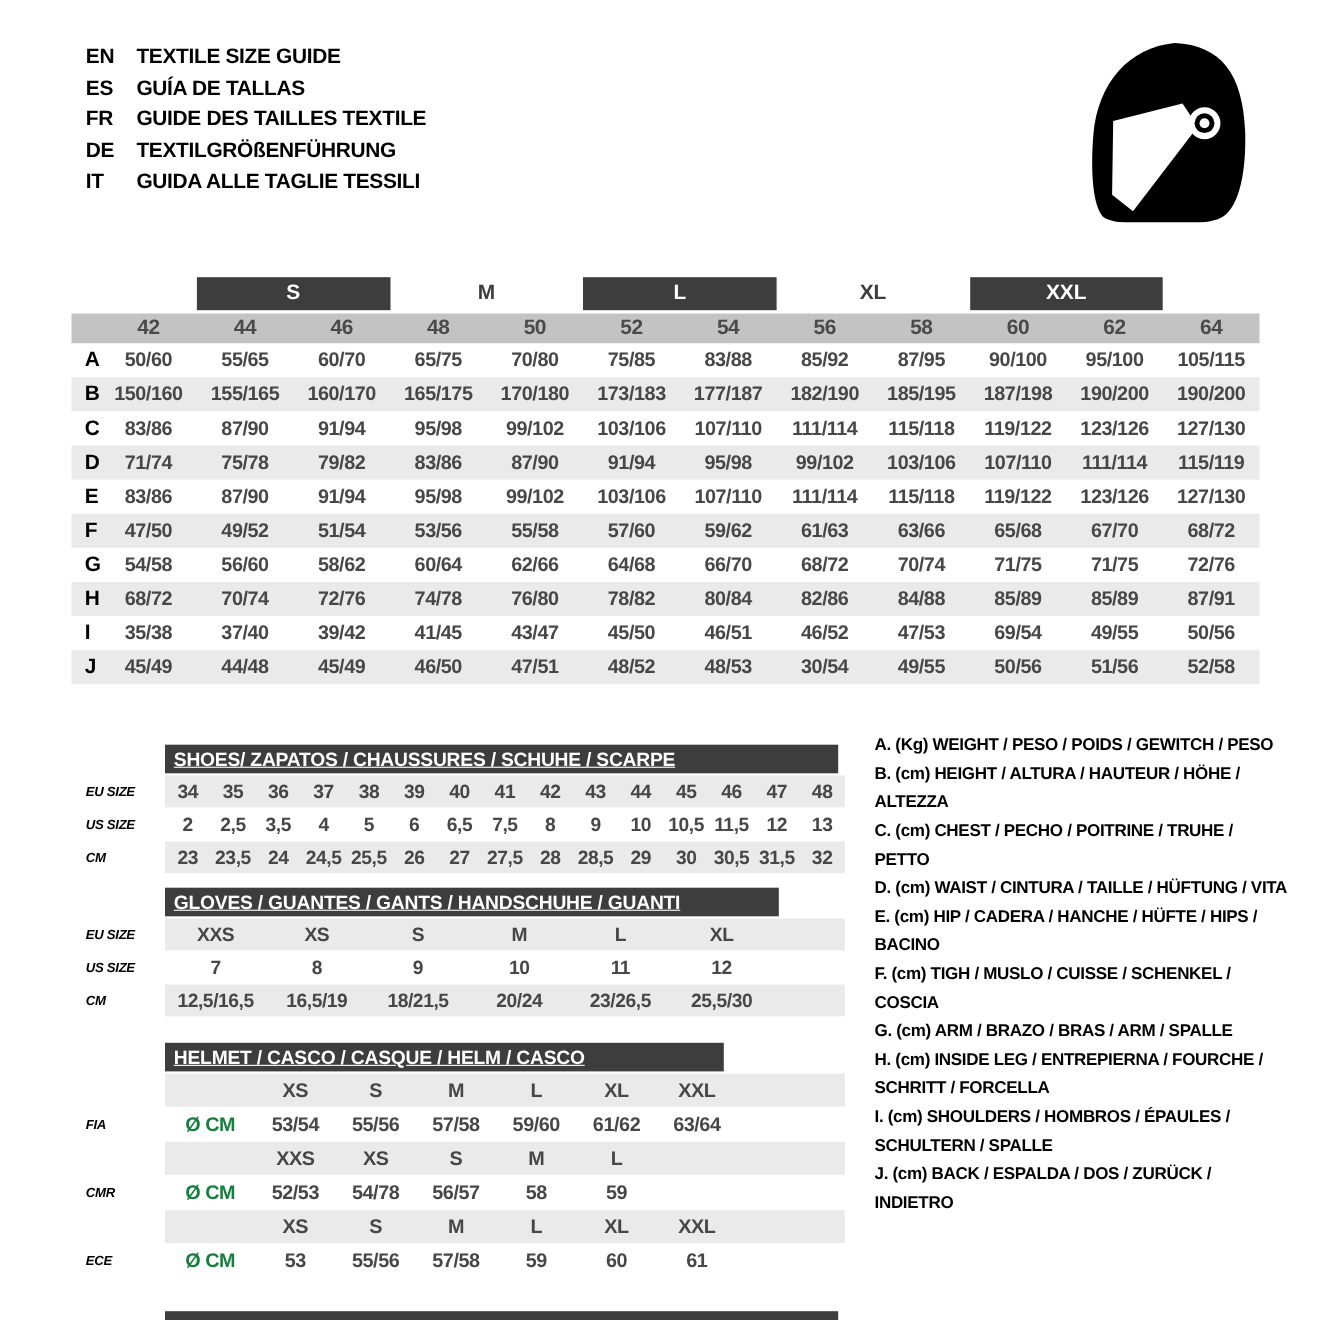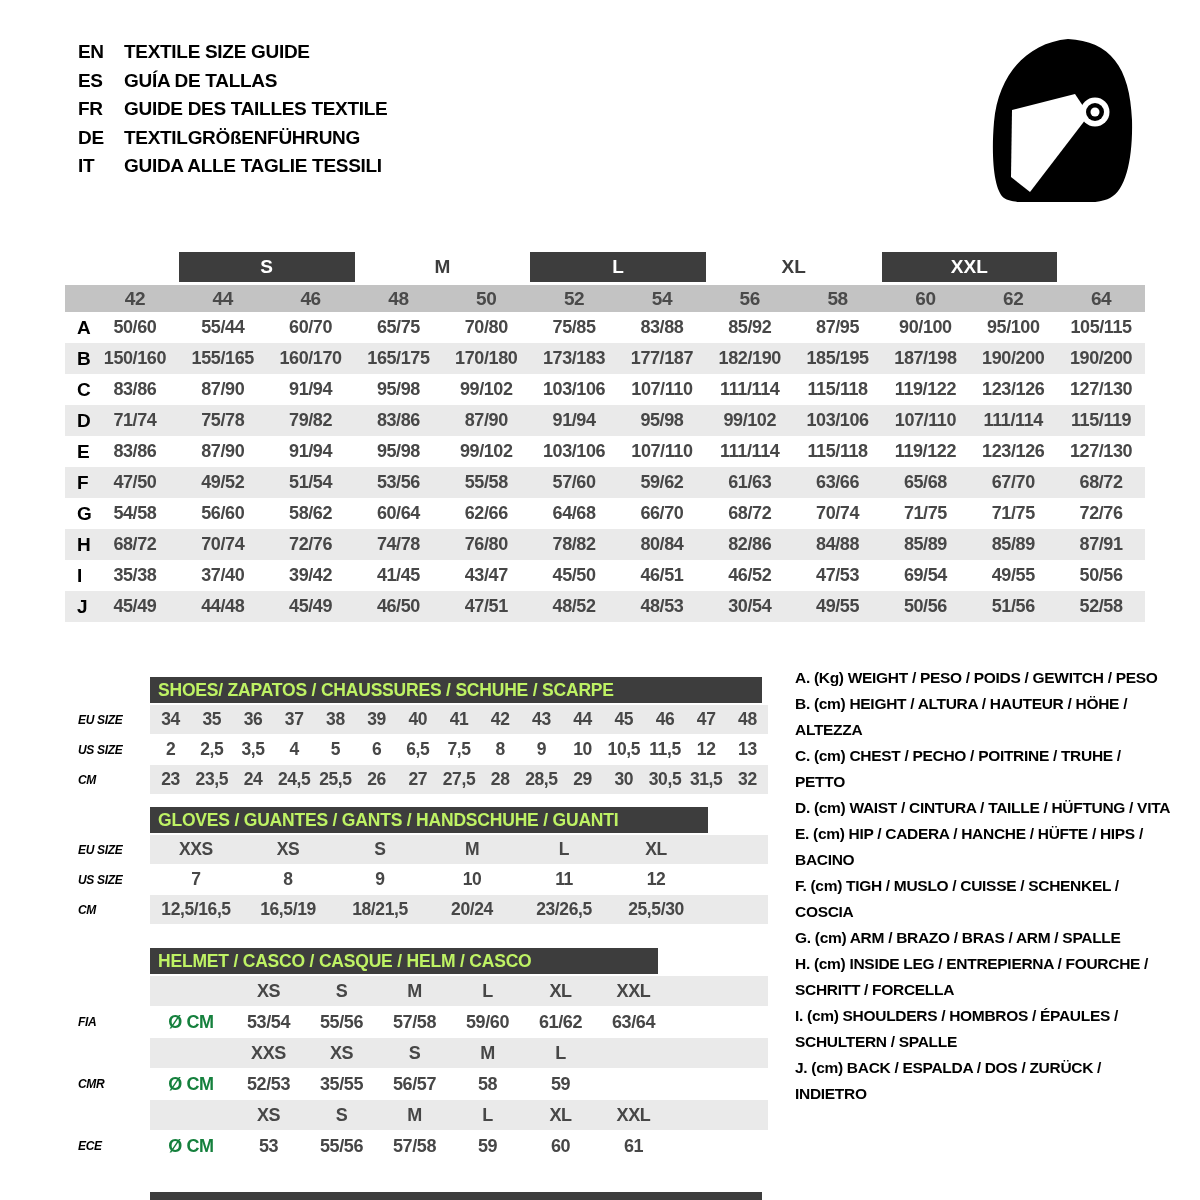--- a/index.html
+++ b/index.html
@@ -22,22 +22,22 @@
   .band-plain { color:#3d3d3d; display:flex; align-items:center; justify-content:center; font-size:19px; }
   .num-row { height:27px; background:#c3c3c3; color:#4a4a4a; }
   .m-row { height:31px; }
   .m-row.shaded { background:#eaeaea; }
   .cell { text-align:center; font-size:18px; color:#474747; letter-spacing:-0.4px; }
   .num-row .cell { font-size:19px; color:#4a4a4a; }
   .cell.letter { text-align:left; padding-left:12px; color:#000; font-size:19px; }
 
   
   .sub { position:absolute; left:150px; }
-  .sub-title { background:#3d3d3d; color:#bef264; height:26px; line-height:26px; padding-left:8px;
-    font-size:17.5px; letter-spacing:-0.2px; margin-bottom:2px; white-space:nowrap; }
+  .sub-title { background:#3d3d3d; color:#ffffff; height:26px; line-height:26px; padding-left:8px;
+    font-size:17.5px; letter-spacing:-0.2px; margin-bottom:2px; white-space:nowrap;text-decoration:underline; }
   .sub-row { position:relative; display:grid; align-items:center; height:29px; margin-bottom:1px; width:618px; }
   .sub-row.shaded { background:#eaeaea; }
   .sub-label { position:absolute; left:-72px; width:70px; text-align:left; color:#000000; font-size:12px; letter-spacing:-0.3px;font-style:italic; }
   .sub-cell { font-size:17.5px; }
   .g15 { grid-template-columns:repeat(15,1fr); }
   .g6  { grid-template-columns:repeat(6,92px); }
   .g7  { grid-template-columns:82px repeat(6,73px); }
   .g7 .sub-cell { font-size:18px; }
   .sub-cell.unit { color:#15803d; }
   .helmet-sub .sub-row { height:30px; }
@@ -109,21 +109,21 @@
         <div class="cell">56</div>
         <div class="cell">58</div>
         <div class="cell">60</div>
         <div class="cell">62</div>
         <div class="cell">64</div>
       </div>
     <div id="main-rows">
         <div class="m-row">
           <div class="cell letter">A</div>
           <div class="cell">50/60</div>
-          <div class="cell">55/44</div>
+          <div class="cell">55/65</div>
           <div class="cell">60/70</div>
           <div class="cell">65/75</div>
           <div class="cell">70/80</div>
           <div class="cell">75/85</div>
           <div class="cell">83/88</div>
           <div class="cell">85/92</div>
           <div class="cell">87/95</div>
           <div class="cell">90/100</div>
           <div class="cell">95/100</div>
           <div class="cell">105/115</div>
@@ -387,21 +387,21 @@
           <div class="cell sub-cell">XS</div>
           <div class="cell sub-cell">S</div>
           <div class="cell sub-cell">M</div>
           <div class="cell sub-cell">L</div>
           <div class="cell sub-cell"></div>
         </div>
         <div class="sub-row g7">
           <span class="sub-label">CMR</span>
           <div class="cell sub-cell unit">Ø CM</div>
           <div class="cell sub-cell">52/53</div>
-          <div class="cell sub-cell">35/55</div>
+          <div class="cell sub-cell">54/78</div>
           <div class="cell sub-cell">56/57</div>
           <div class="cell sub-cell">58</div>
           <div class="cell sub-cell">59</div>
           <div class="cell sub-cell"></div>
         </div>
         <div class="sub-row g7 shaded">
           <div class="cell sub-cell"></div>
           <div class="cell sub-cell">XS</div>
           <div class="cell sub-cell">S</div>
           <div class="cell sub-cell">M</div>

